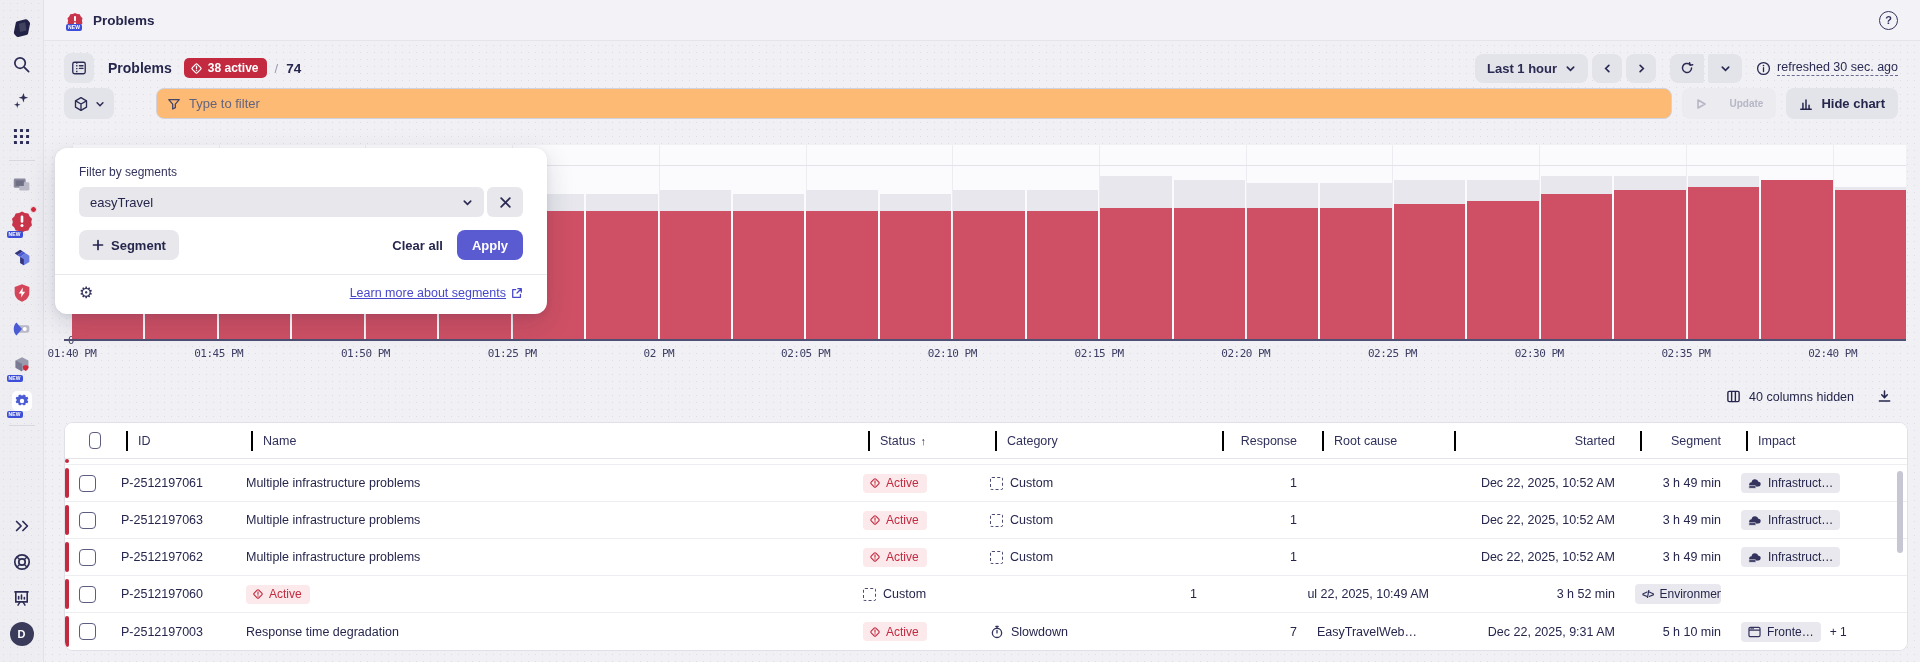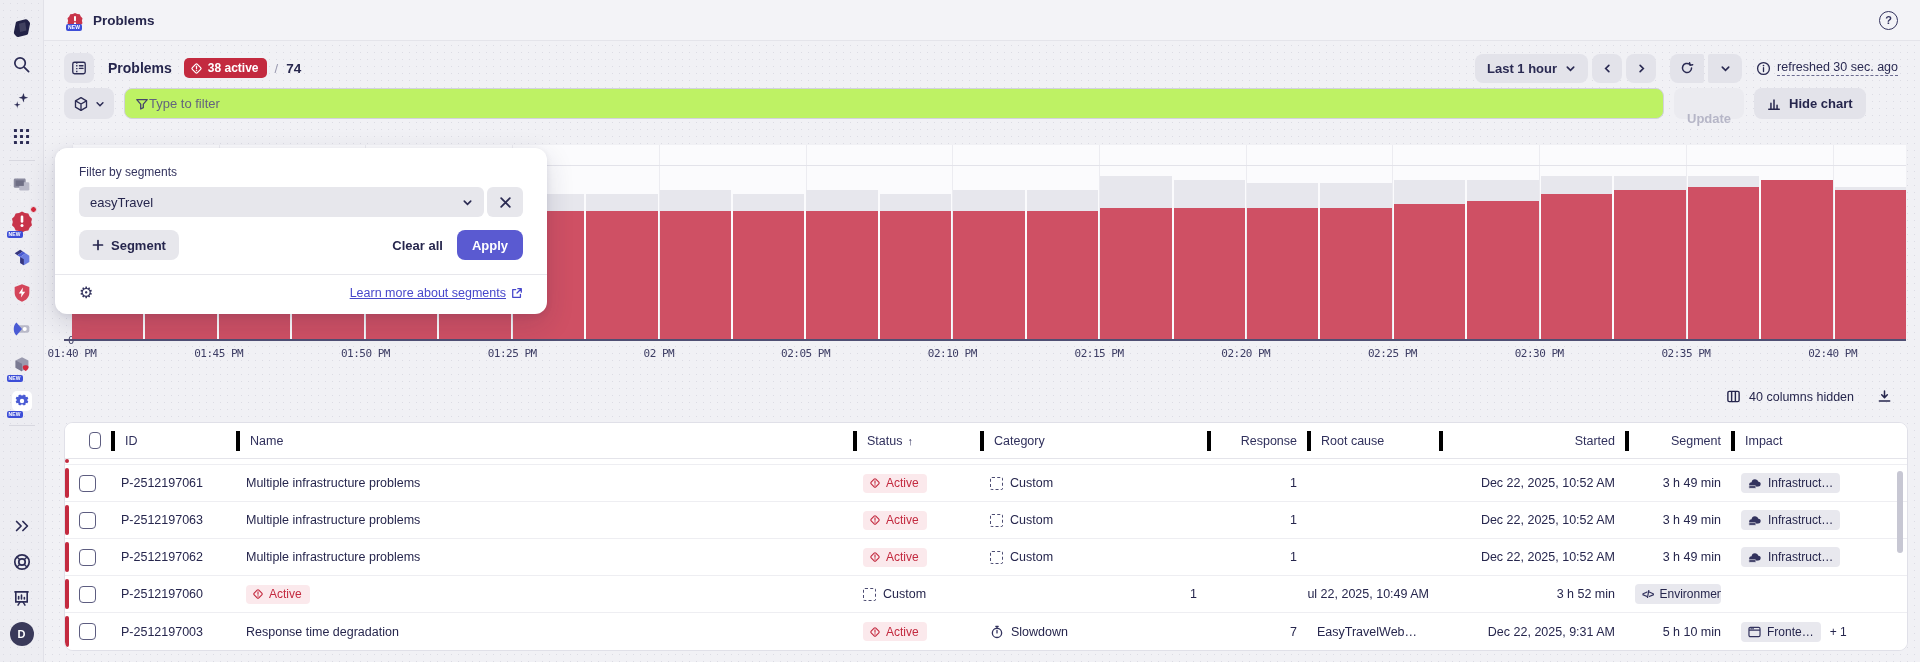--- a/index.html
+++ b/index.html
@@ -51,26 +51,26 @@
 
   .time-controls{margin-left:auto;display:flex;align-items:center;gap:4px;}
   .pill{height:29px;background:#e3e3ea;border-radius:8px;display:flex;align-items:center;justify-content:center;
     font-size:13px;font-weight:bold;color:#2a2a52;padding:0 12px;cursor:pointer;gap:8px;}
   .pill.icon-only{width:30px;padding:0;}
   .refresh-note{display:flex;align-items:center;gap:6px;margin-left:10px;font-size:12.5px;color:#2a2a52;}
   .dashed-u{border-bottom:1px dashed #6a6a90;padding-bottom:1px;cursor:pointer;}
 
   .filter-row{position:absolute;left:20px;top:47px;right:22px;height:31px;display:flex;align-items:center;gap:10px;}
   .seg-btn{height:31px;border-radius:8px;background:#e3e3ea;display:flex;align-items:center;gap:6px;padding:0 9px;cursor:pointer;}
-  .filter-input-wrap{flex:1;height:31px;background:#bef264;border:1px solid #d2d2dc;border-radius:8px;
-    display:flex;align-items:center;padding:0 10px;gap:0;max-width:1540px;}
+  .filter-input-wrap{flex:1;height:31px;background:#fdba74;border:1px solid #d2d2dc;border-radius:8px;
+    display:flex;align-items:center;padding:0 10px;gap:8px;max-width:1540px;margin-left:32px;}
   .filter-input{border:none;outline:none;flex:1;font-size:13px;color:#2a2a52;font-family:inherit;background:transparent;}
   .filter-input::placeholder{color:#63637e;}
-  .btn-disabled{height:31px;border-radius:8px;background:#ebebf0;color:#b6b6c7;font-size:13px;font-weight:bold;
-    display:flex;align-items:center;gap:23px;padding:0 13px;cursor:default;flex-direction:column;}
+  .btn-disabled{height:31px;border-radius:8px;background:#ebebf0;color:#b6b6c7;font-size:10px;font-weight:bold;
+    display:flex;align-items:center;gap:23px;padding:0 13px;cursor:default;}
   .btn-gray{height:31px;border-radius:8px;background:#e3e3ea;color:#26264d;font-size:13px;font-weight:bold;
     display:flex;align-items:center;gap:8px;padding:0 13px;cursor:pointer;text-align:center;}
 
   
   .chart{position:absolute;left:20px;top:104px;right:14px;}
   .plot{position:relative;height:195px;background:#fbfbfd;margin-left:8px;}
   .gridline-h{position:absolute;left:0;right:0;height:1px;background:#e3e3ea;z-index:1;}
   .gridline-v{position:absolute;top:0;bottom:0;width:1px;background:#ececf1;z-index:1;}
   .bars{position:absolute;inset:0;display:flex;align-items:flex-end;gap:2px;z-index:2;}
   .bar{flex:1;display:flex;flex-direction:column;justify-content:flex-end;height:100%;cursor:pointer;}
@@ -109,21 +109,21 @@
   .colhide-label{font-size:12.5px;color:#26264d;cursor:pointer;display:flex;align-items:center;gap:8px;}
   .dl-btn{margin-left:14px;cursor:pointer;display:flex;}
 
   
   .table{position:absolute;left:20px;top:381px;right:12px;height:229px;background:#fff;border:1px solid #e0e0e8;
     border-radius:9px;overflow:hidden;}
   .tr{display:grid;grid-template-columns:46px 125px minmax(0,1fr) 127px 227px 100px 132px 186px 106px 176px;
     align-items:center;position:relative;}
   .thead{height:36px;border-bottom:1px solid #e4e4ea;background:#fff;}
   .th{font-size:12.5px;color:#30305c;padding:0 10px;display:flex;align-items:center;gap:5px;height:20px;cursor:pointer;}
-  .th.sep{border-left:4px solid #000000;}
+  .th.sep{border-left:2px solid #000000;margin-left:15px;}
   .th.right,.td.right{justify-content:flex-end;text-align:right;}
   .sliver{height:6px;border-bottom:1px solid #eeeef2;position:relative;}
   .row{height:37px;border-bottom:1px solid #eeeef2;cursor:pointer;background:#fff;}
   .row:last-child{border-bottom:none;}
   .stripe{position:absolute;left:0;top:3px;bottom:3px;width:4px;border-radius:2px;background:#c32a3f;}
   .sliver .stripe{top:0;bottom:1px;}
   .td{font-size:12.5px;color:#26264d;padding:0 10px;display:flex;align-items:center;gap:7px;overflow:hidden;white-space:nowrap;}
   .checkbox{width:17px;height:17px;border:1.6px solid #5d5d80;border-radius:4px;background:#fff;margin-left:14px;cursor:pointer;}
   .status-pill{background:#fbe9ec;color:#c32a3f;border-radius:4px;padding:2.5px 8px 2.5px 6px;font-size:12px;
     display:inline-flex;align-items:center;gap:5px;}

